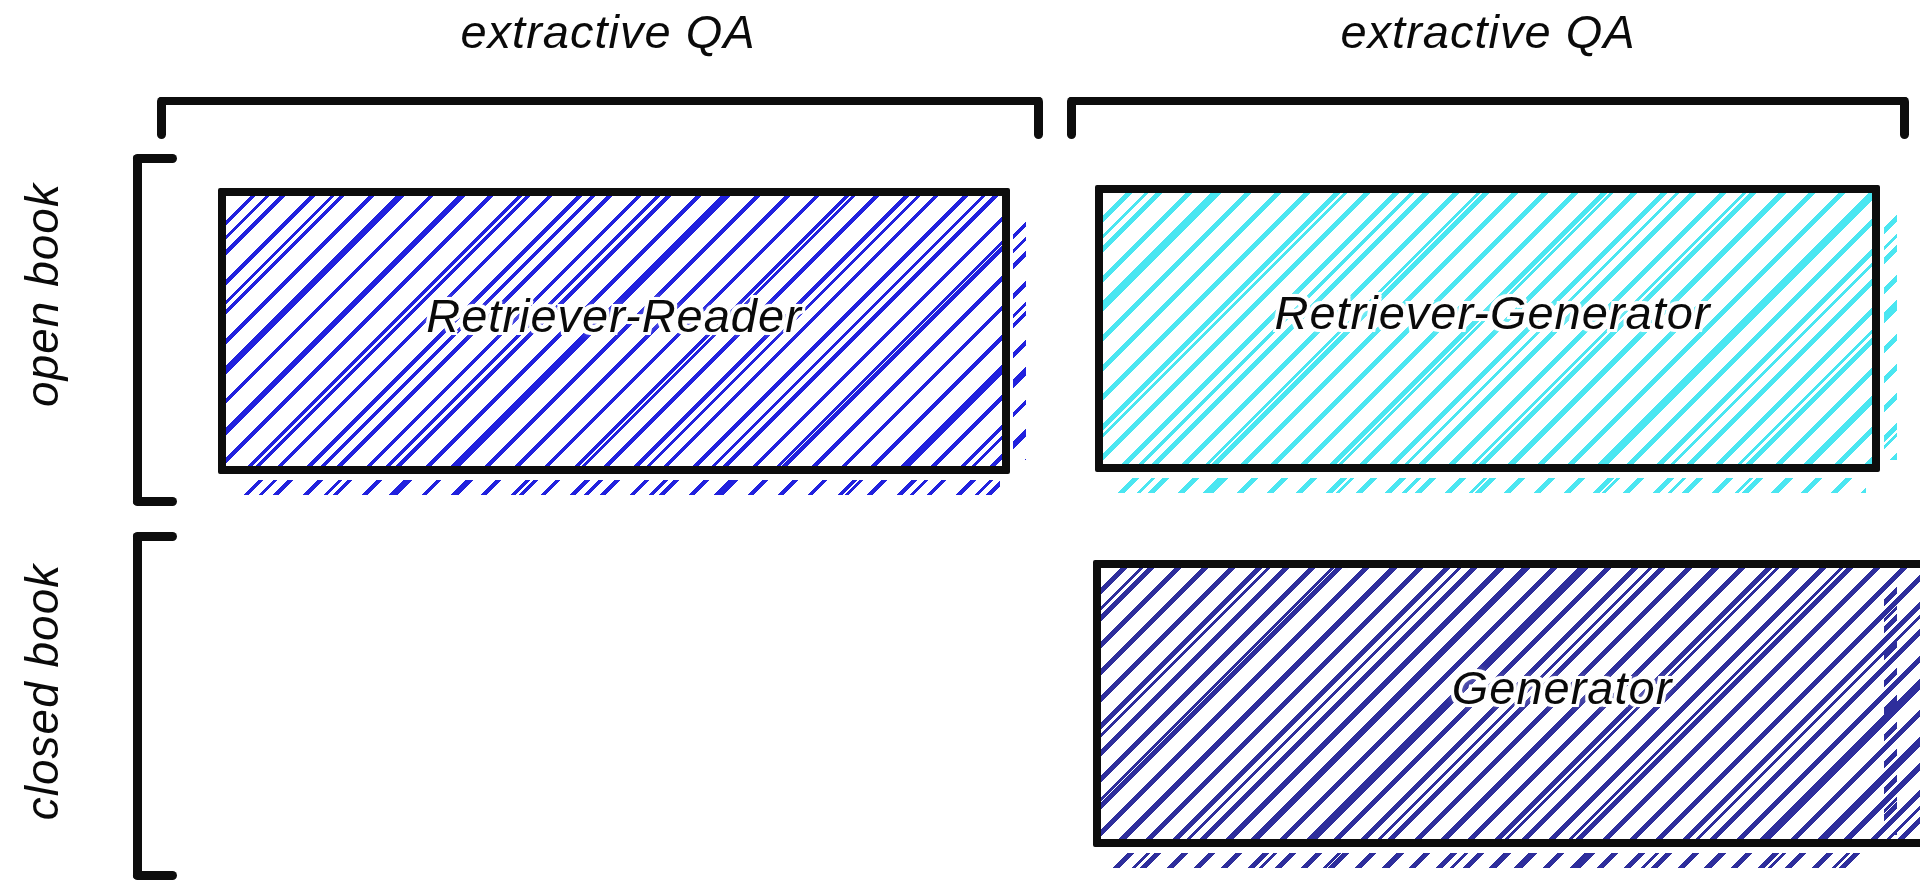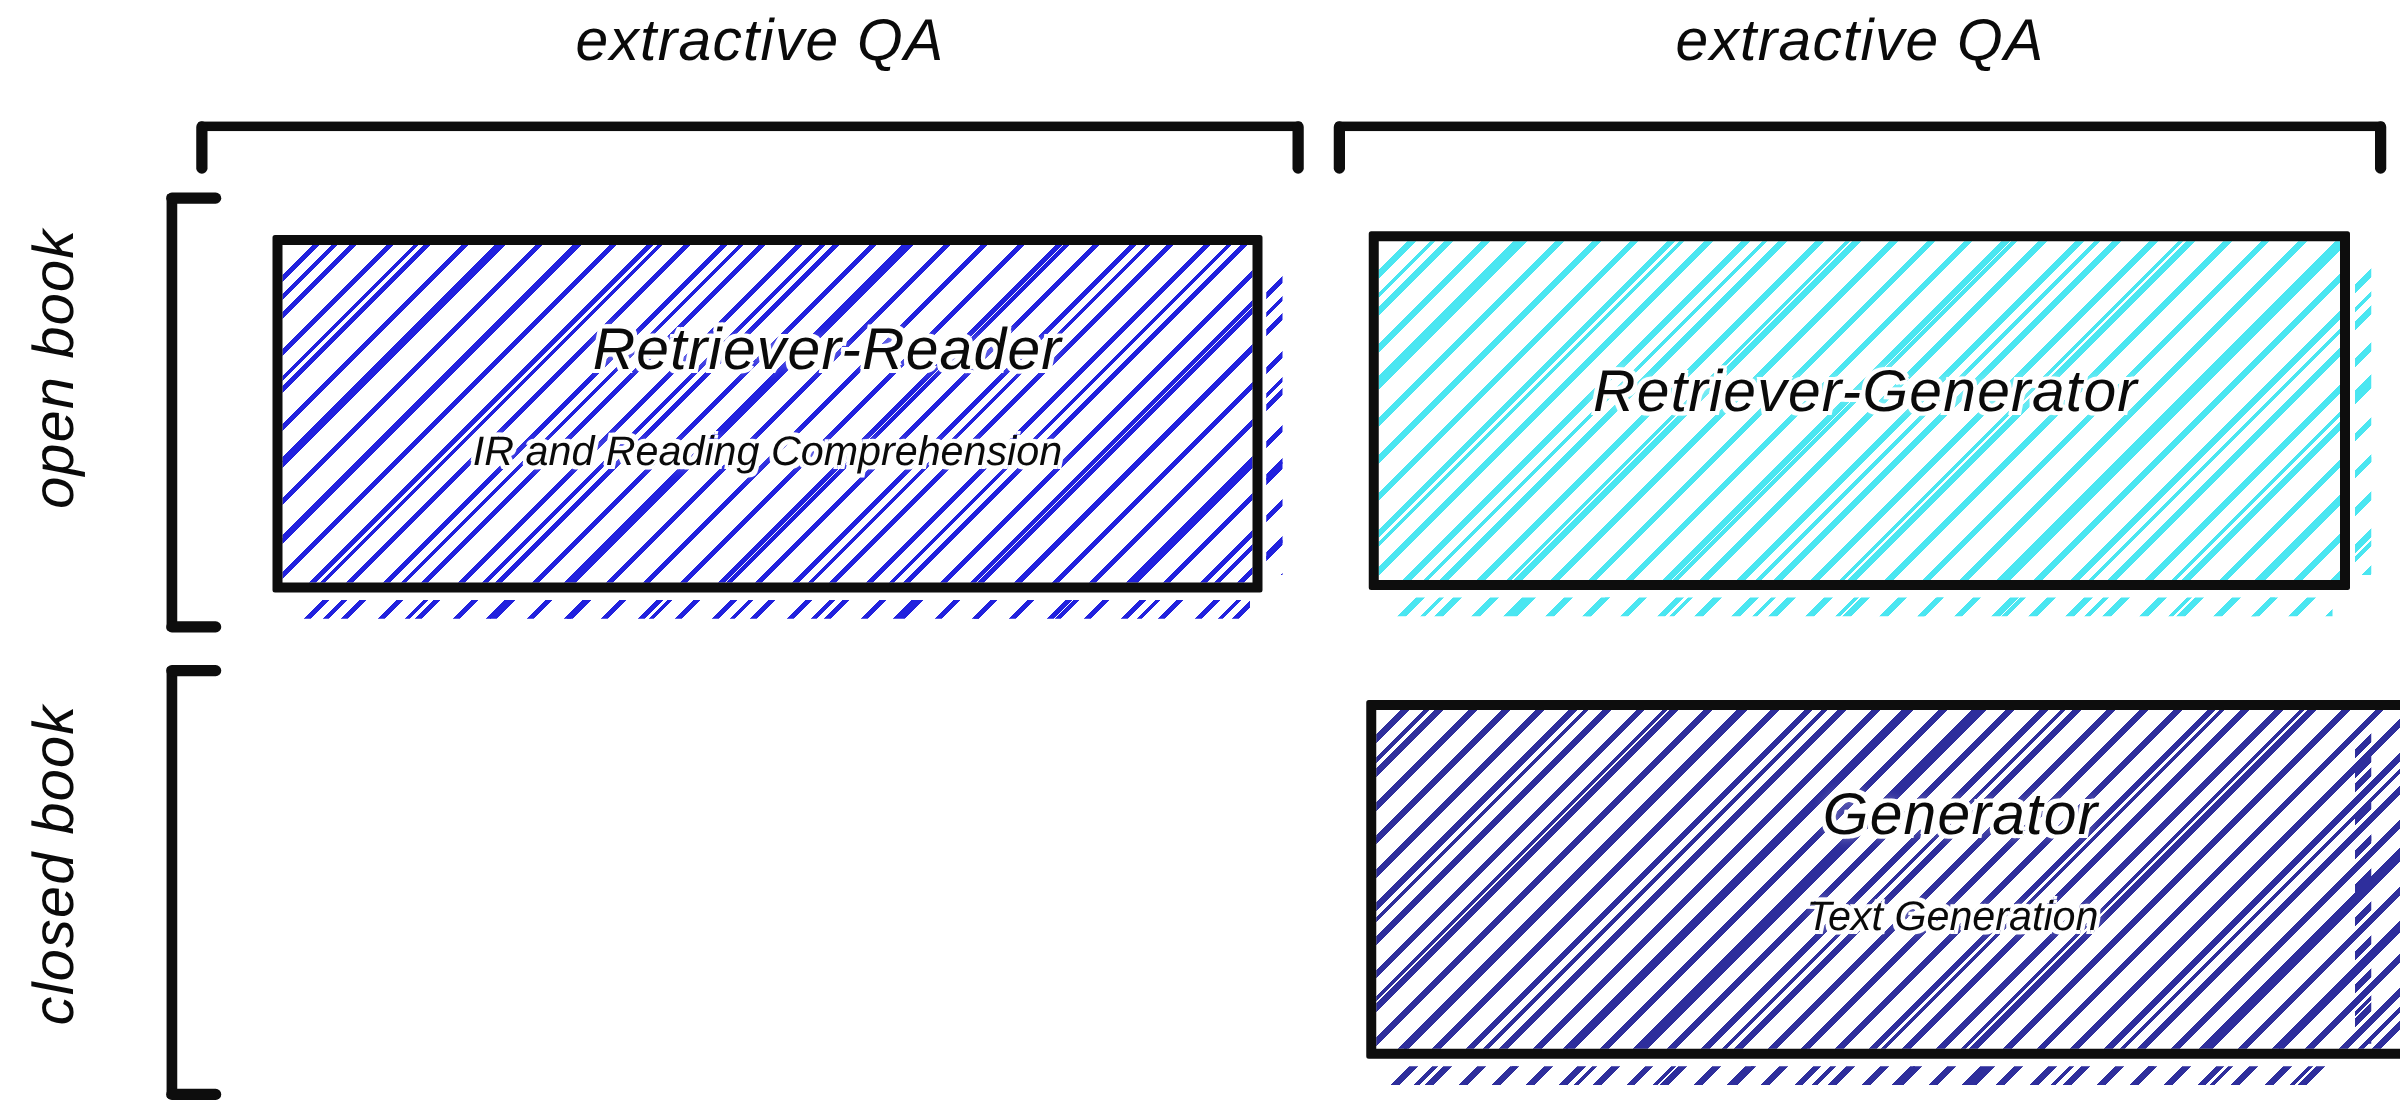--- a/index.html
+++ b/index.html
@@ -136,34 +136,32 @@
 
 <div class="abs row-label" style="left:42px; top:295px;">open book</div>
 <div class="abs row-label" style="left:42px; top:692px;">closed book</div>
 
 <div class="abs v-bracket" style="left:133px; top:155px; height:350px;"></div>
 <div class="abs v-bracket" style="left:133px; top:533px; height:346px;"></div>
 
 <div class="abs cell hatch-blue" style="left:218px; top:188px; width:792px; height:286px;">
   <div class="cell-inner">
     <div class="cell-title">Retriever-Reader</div>
-    <div class="cell-subtitle">IR and Reading Comprehension</div>
   </div>
 </div>
 
 <div class="abs cell hatch-cyan" style="left:1095px; top:185px; width:785px; height:287px;">
   <div class="cell-inner">
     <div class="cell-title">Retriever-Generator</div>
   </div>
 </div>
 
 <div class="abs cell hatch-navy" style="left:1093px; top:560px; width:938px; height:287px;">
   <div class="cell-inner">
     <div class="cell-title">Generator</div>
-    <div class="cell-subtitle">Text Generation</div>
   </div>
 </div>
 
 <div class="abs spill-h hatch-blue" style="left:234px; top:480px; width:766px;"></div>
 <div class="abs spill-h hatch-cyan" style="left:1110px; top:478px; width:756px;"></div>
 <div class="abs spill-h hatch-navy" style="left:1108px; top:853px; width:756px;"></div>
 <div class="abs spill-v hatch-blue" style="left:1013px; top:210px; height:250px;"></div>
 <div class="abs spill-v hatch-cyan" style="left:1884px; top:205px; height:255px;"></div>
 <div class="abs spill-v hatch-navy" style="left:1884px; top:580px; height:255px;"></div>
 

